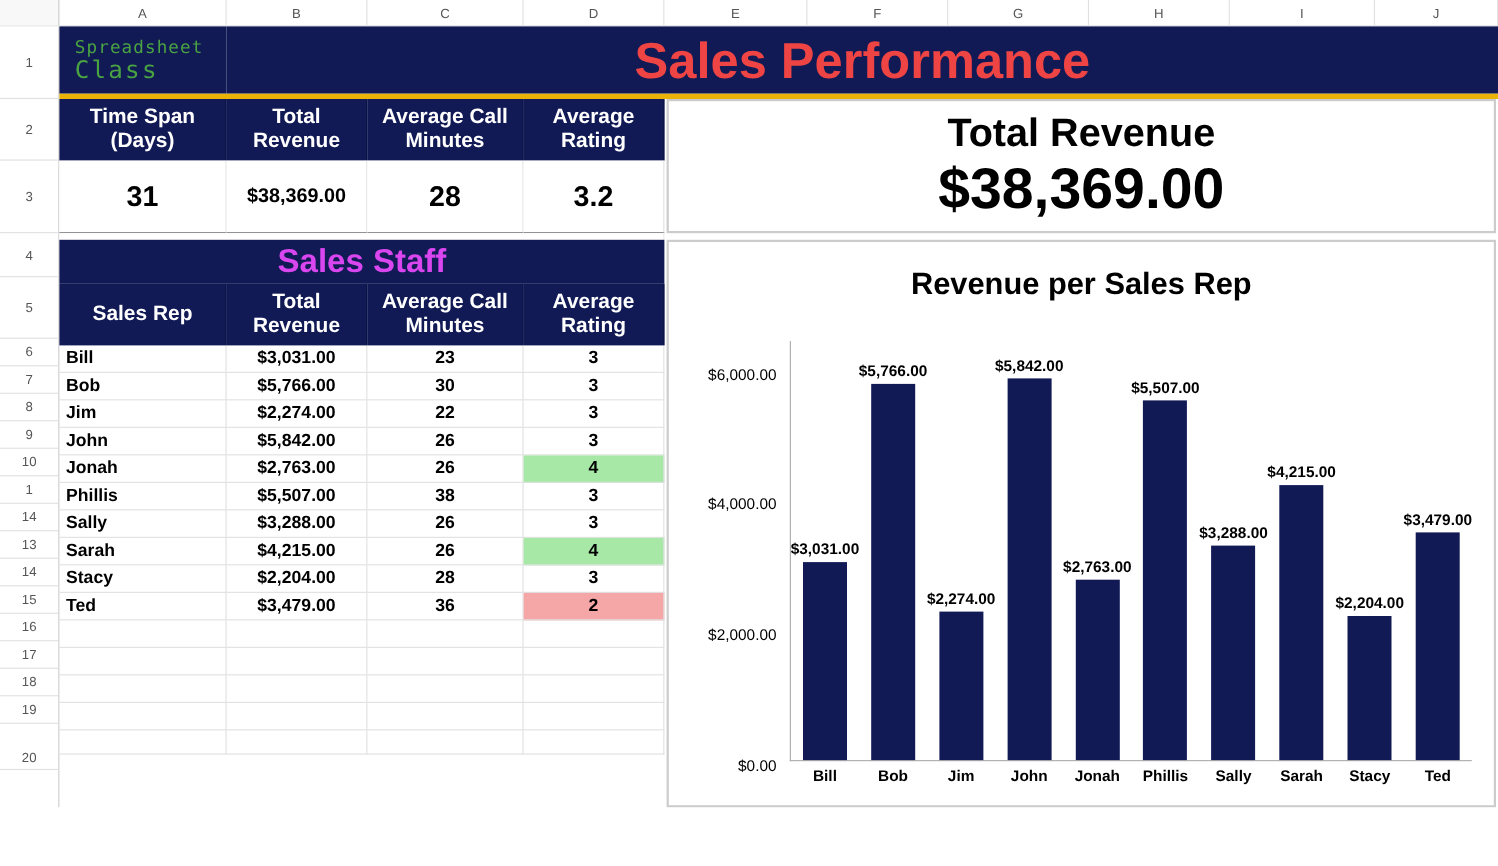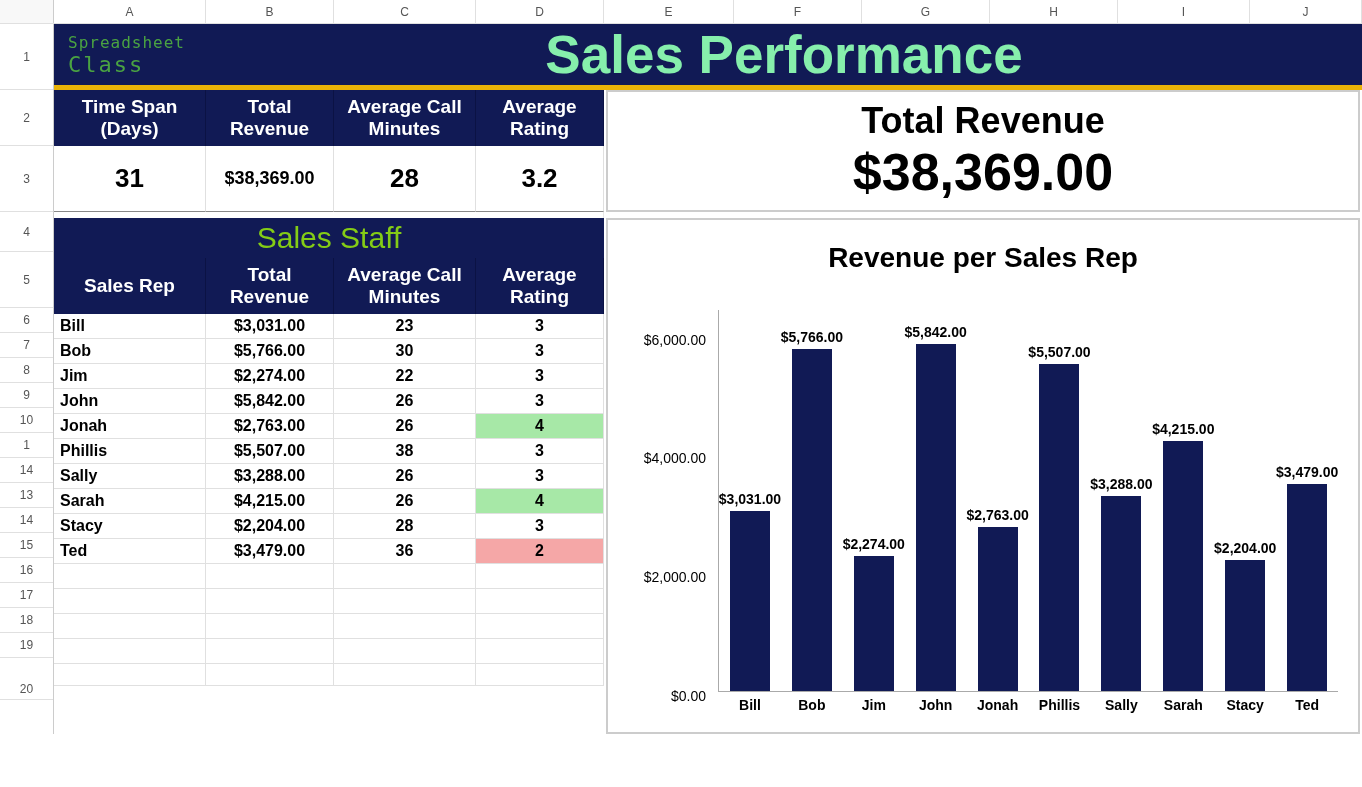--- a/index.html
+++ b/index.html
@@ -24,41 +24,41 @@
   .row-headers { width: 54px; border-right: 1px solid #ccc; }
   .rh { border-bottom: 1px solid #e0e0e0; text-align: center; font-size: 12px; color: #555; display:flex; align-items:center; justify-content:center; }
 
   .sheet { position: relative; width: 1308px; }
 
   
   .row1 { height: 66px; display:flex; border-bottom:5px solid #eab308; }
   .logo-box { width: 152px; background:#111a55; display:flex; flex-direction:column; justify-content:center; padding-left:14px; font-family: monospace; }
   .logo-top { color:#4aa342; font-size:16px; letter-spacing:1px; }
   .logo-bot { color:#4aa342; font-size:22px; letter-spacing:2px; }
-  .title-merge { flex:1; background:#111a55; color:#86efac; font-size:53px; font-weight:bold; display:flex; align-items:center; justify-content:center; }
+  .title-merge { flex:1; background:#111a55; color:#ef4444; font-size:46px; font-weight:bold; display:flex; align-items:center; justify-content:center; }
 
   
   .row2 { height:56px; display:flex; }
   .sum-head { background:#111a55; color:#fff; font-size:19px; font-weight:bold; text-align:center; display:flex; align-items:center; justify-content:center; line-height:1.15; border-right:1px solid #0b1244; }
   .wA{width:152px;} .wB{width:128px;} .wC{width:142px;} .wD{width:128px;}
   .big-card { border:2px solid #ccc; border-left:2px solid #ccc; background:#fff; flex:1; margin:0 2px 0 2px; display:flex; flex-direction:column; align-items:center; justify-content:center; }
   .big-card-title { font-size:36px; font-weight:bold; }
   .big-card-val { font-size:52px; font-weight:bold; }
 
   
   .row3 { height:66px; display:flex; }
   .sum-val { background:#fff; font-weight:bold; font-size:26px; text-align:center; display:flex; align-items:center; justify-content:center; border-right:1px solid #e0e0e0; border-bottom:1px solid #888; }
   .sum-val.small { font-size:18px; }
 
   .spacer-row { height:6px; display:flex; }
   .spacer-left { width:550px; background:#fff; border-right:1px solid #e8e8e8; }
 
   
   .row4 { height:40px; display:flex; }
-  .ss-title { width:550px; background:#111a55; color:#84cc16; font-size:30px; font-weight:normal; text-align:center; display:flex; align-items:center; justify-content:center; }
+  .ss-title { width:550px; background:#111a55; color:#d946ef; font-size:30px; font-weight:bold; text-align:center; display:flex; align-items:center; justify-content:center; }
 
   
   .row5 { height:56px; display:flex; }
   .tbl-head { background:#111a55; color:#fff; font-size:19px; font-weight:bold; text-align:center; display:flex; align-items:center; justify-content:center; line-height:1.15; border-right:1px solid #0b1244; }
 
   
   .drow { height:25px; display:flex; }
   .drow .c { border-right:1px solid #e0e0e0; border-bottom:1px solid #e0e0e0; font-size:16px; display:flex; align-items:center; }
   .drow .c.name { font-weight:bold; padding-left:6px; }
   .drow .c.rev  { font-weight:bold; justify-content:center; }

